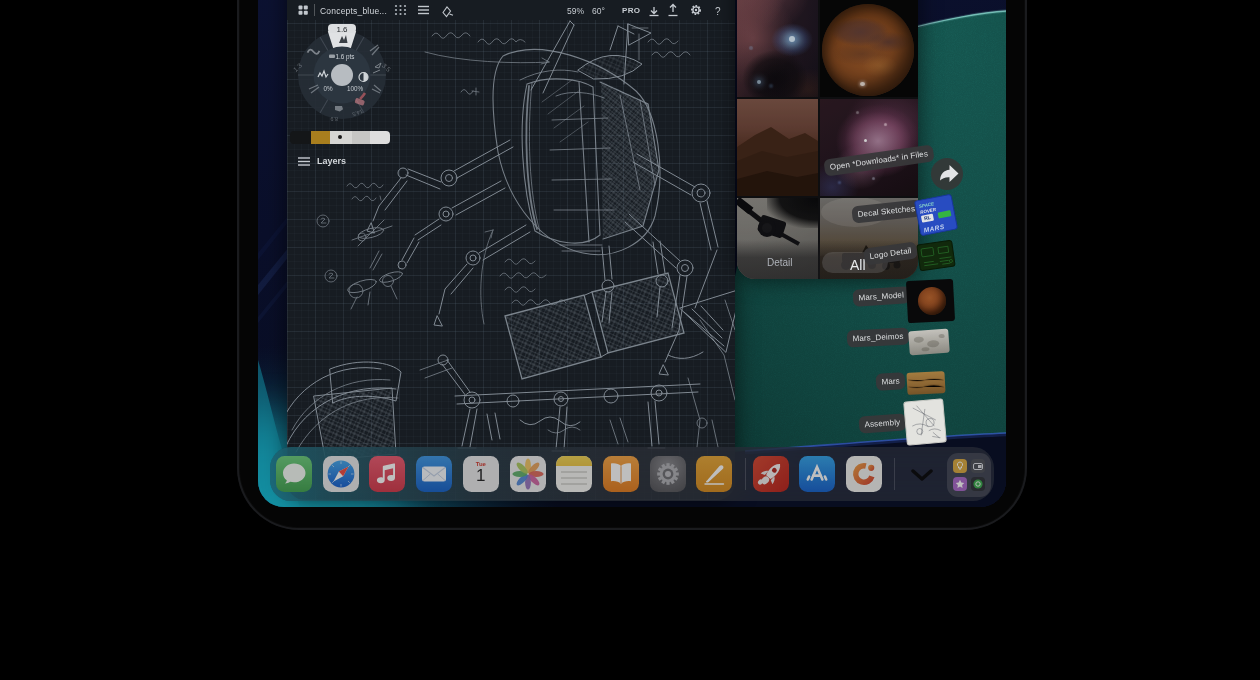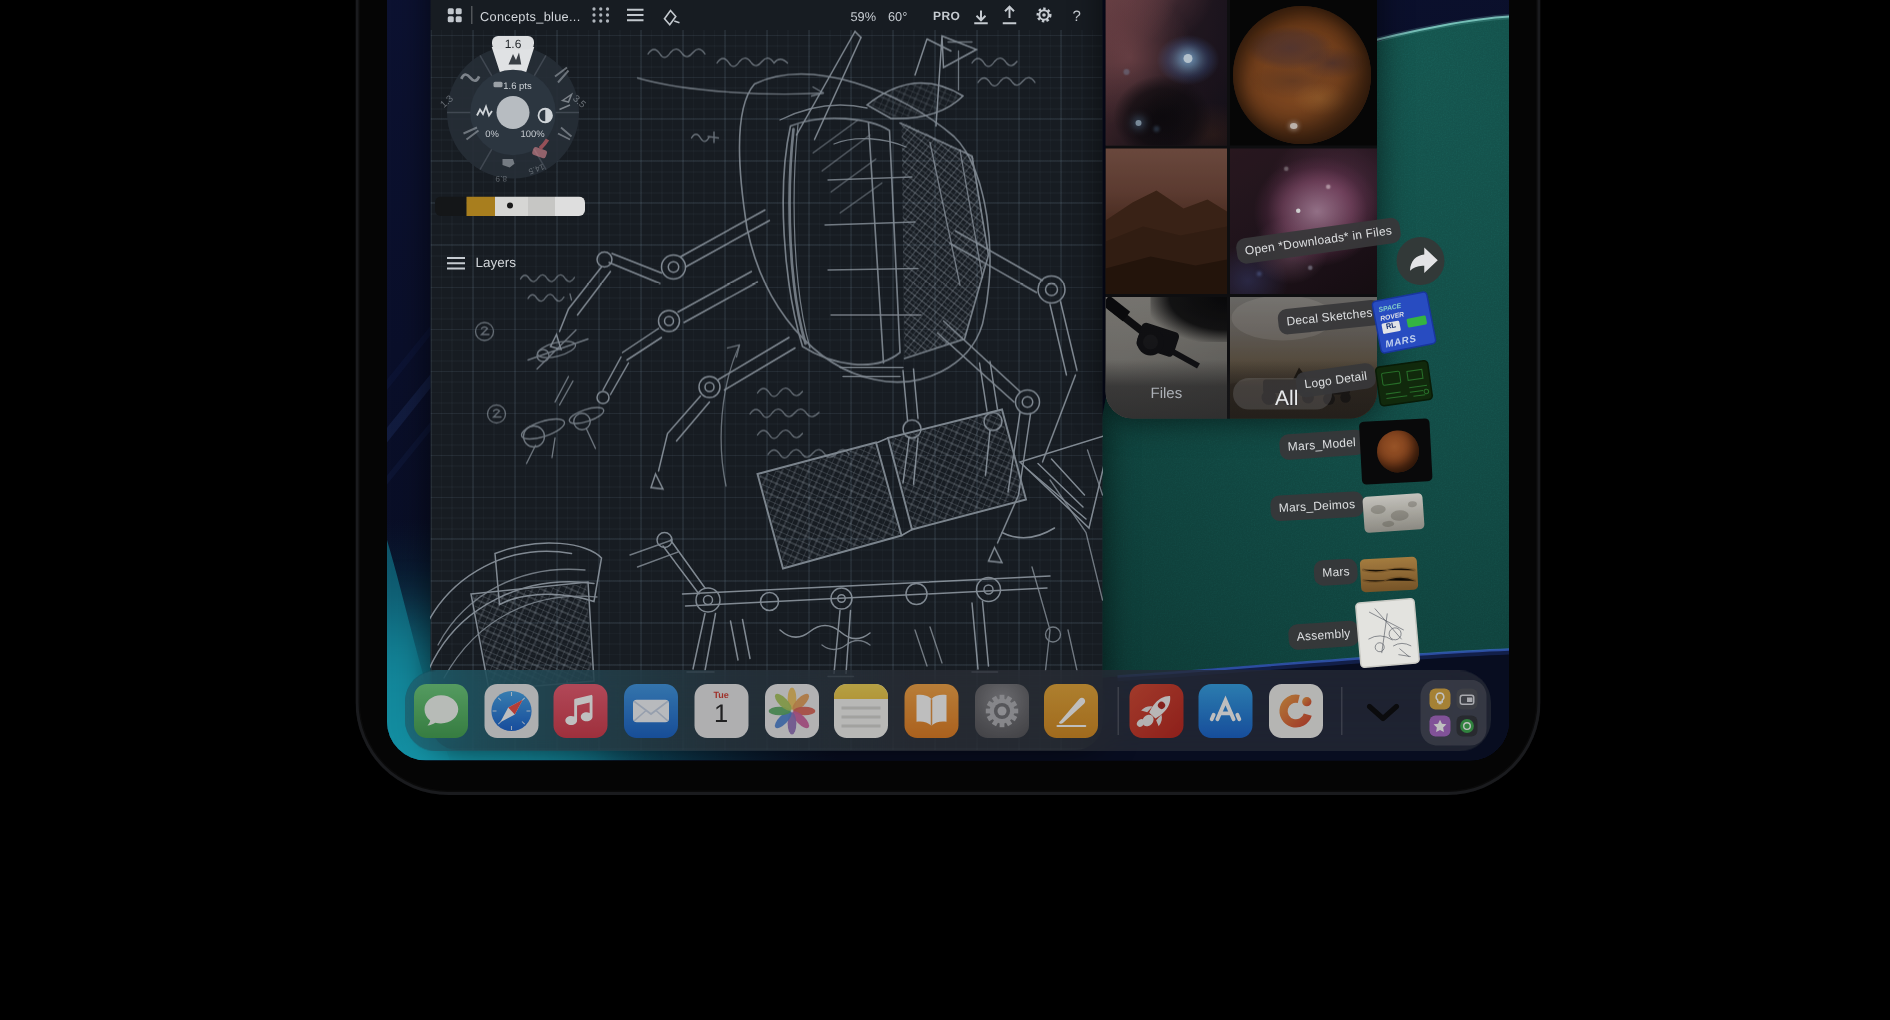--- a/index.html
+++ b/index.html
@@ -342,21 +342,21 @@
       </svg>
       <div style="position:absolute;left:3px;top:220.5px;width:100px;height:13px;border-radius:4px;overflow:hidden;display:flex">
         <div style="width:21px;background:#141618"></div>
         <div style="width:19px;background:#a87e1e"></div>
         <div style="width:22px;background:#d6d6d4;position:relative">
                 <div style="position:absolute;left:8px;top:4.5px;width:4px;height:4px;border-radius:50%;background:#1a1a1a"></div>
               </div>
         <div style="width:18px;background:#c6c6c4"></div>
         <div style="width:20px;background:#dedede"></div>
       </div>
-      <div style="position:absolute;left:11px;top:260px;color:#d2d6da;font-size:9px;font-weight:normal;display:flex;align-items:flex-end;gap:7px">
+      <div style="position:absolute;left:11px;top:246px;color:#d2d6da;font-size:9px;font-weight:bold;display:flex;align-items:flex-end;gap:7px">
         <svg width="12" height="9" viewBox="0 0 12 9">
                 <g stroke="#c6cbd1" stroke-width="1.4">
                   <line x1="0" y1="1" x2="12" y2="1"></line>
                   <line x1="0" y1="4.5" x2="12" y2="4.5"></line>
                   <line x1="0" y1="8" x2="12" y2="8"></line>
                 </g>
               </svg>
         <span>Layers</span>
       </div>
     </div>
@@ -435,21 +435,21 @@
             <circle cx="66" cy="68" r="4"></circle>
                   <circle cx="77" cy="67" r="3.5"></circle>
           </g>
         </svg>
         <div style="position:absolute;inset:0;background:linear-gradient(180deg,rgba(0,0,0,0.1) 0%, rgba(0,0,0,0.35) 100%)"></div>
       </div>
       <div style="position:absolute;left:0;top:0;width:181px;height:369px;background:rgba(8,8,12,0.2)"></div>
 
       <div style="position:absolute;left:0;top:330px;width:181px;height:39px;background:linear-gradient(180deg,rgba(24,24,26,0.0) 0%, rgba(24,24,26,0.55) 45%, rgba(24,24,26,0.6) 100%)"></div>
       <div style="position:absolute;left:85px;top:342px;width:66px;height:21px;border-radius:11px;background:rgba(150,150,155,0.24)"></div>
-      <span style="position:absolute;left:30px;top:347px;font-size:10px;color:#aeb2b8">Files</span>
+      <span style="position:absolute;left:30px;top:347px;font-size:10px;color:#aeb2b8">Detail</span>
       <span style="position:absolute;left:113px;top:347px;font-size:14px;color:#e8eaec">All</span>
     </div>
 
     <div id="dragitems" style="filter:brightness(0.93)">
 
       <div style="position:absolute;left:931px;top:158px;width:32px;height:32px;border-radius:50%;background:rgba(56,60,59,0.96)">
         <svg width="32" height="32">
                 <path d="M9 22.5 c.3-6.8 4.2-10.3 9.5-10.8 V7 l9 8.5 -9 8.5 v-4.8 c-4.2-.3-7.3 1.2-9.5 3.3z" fill="#f4f5f7"></path>
               </svg>
       </div>

